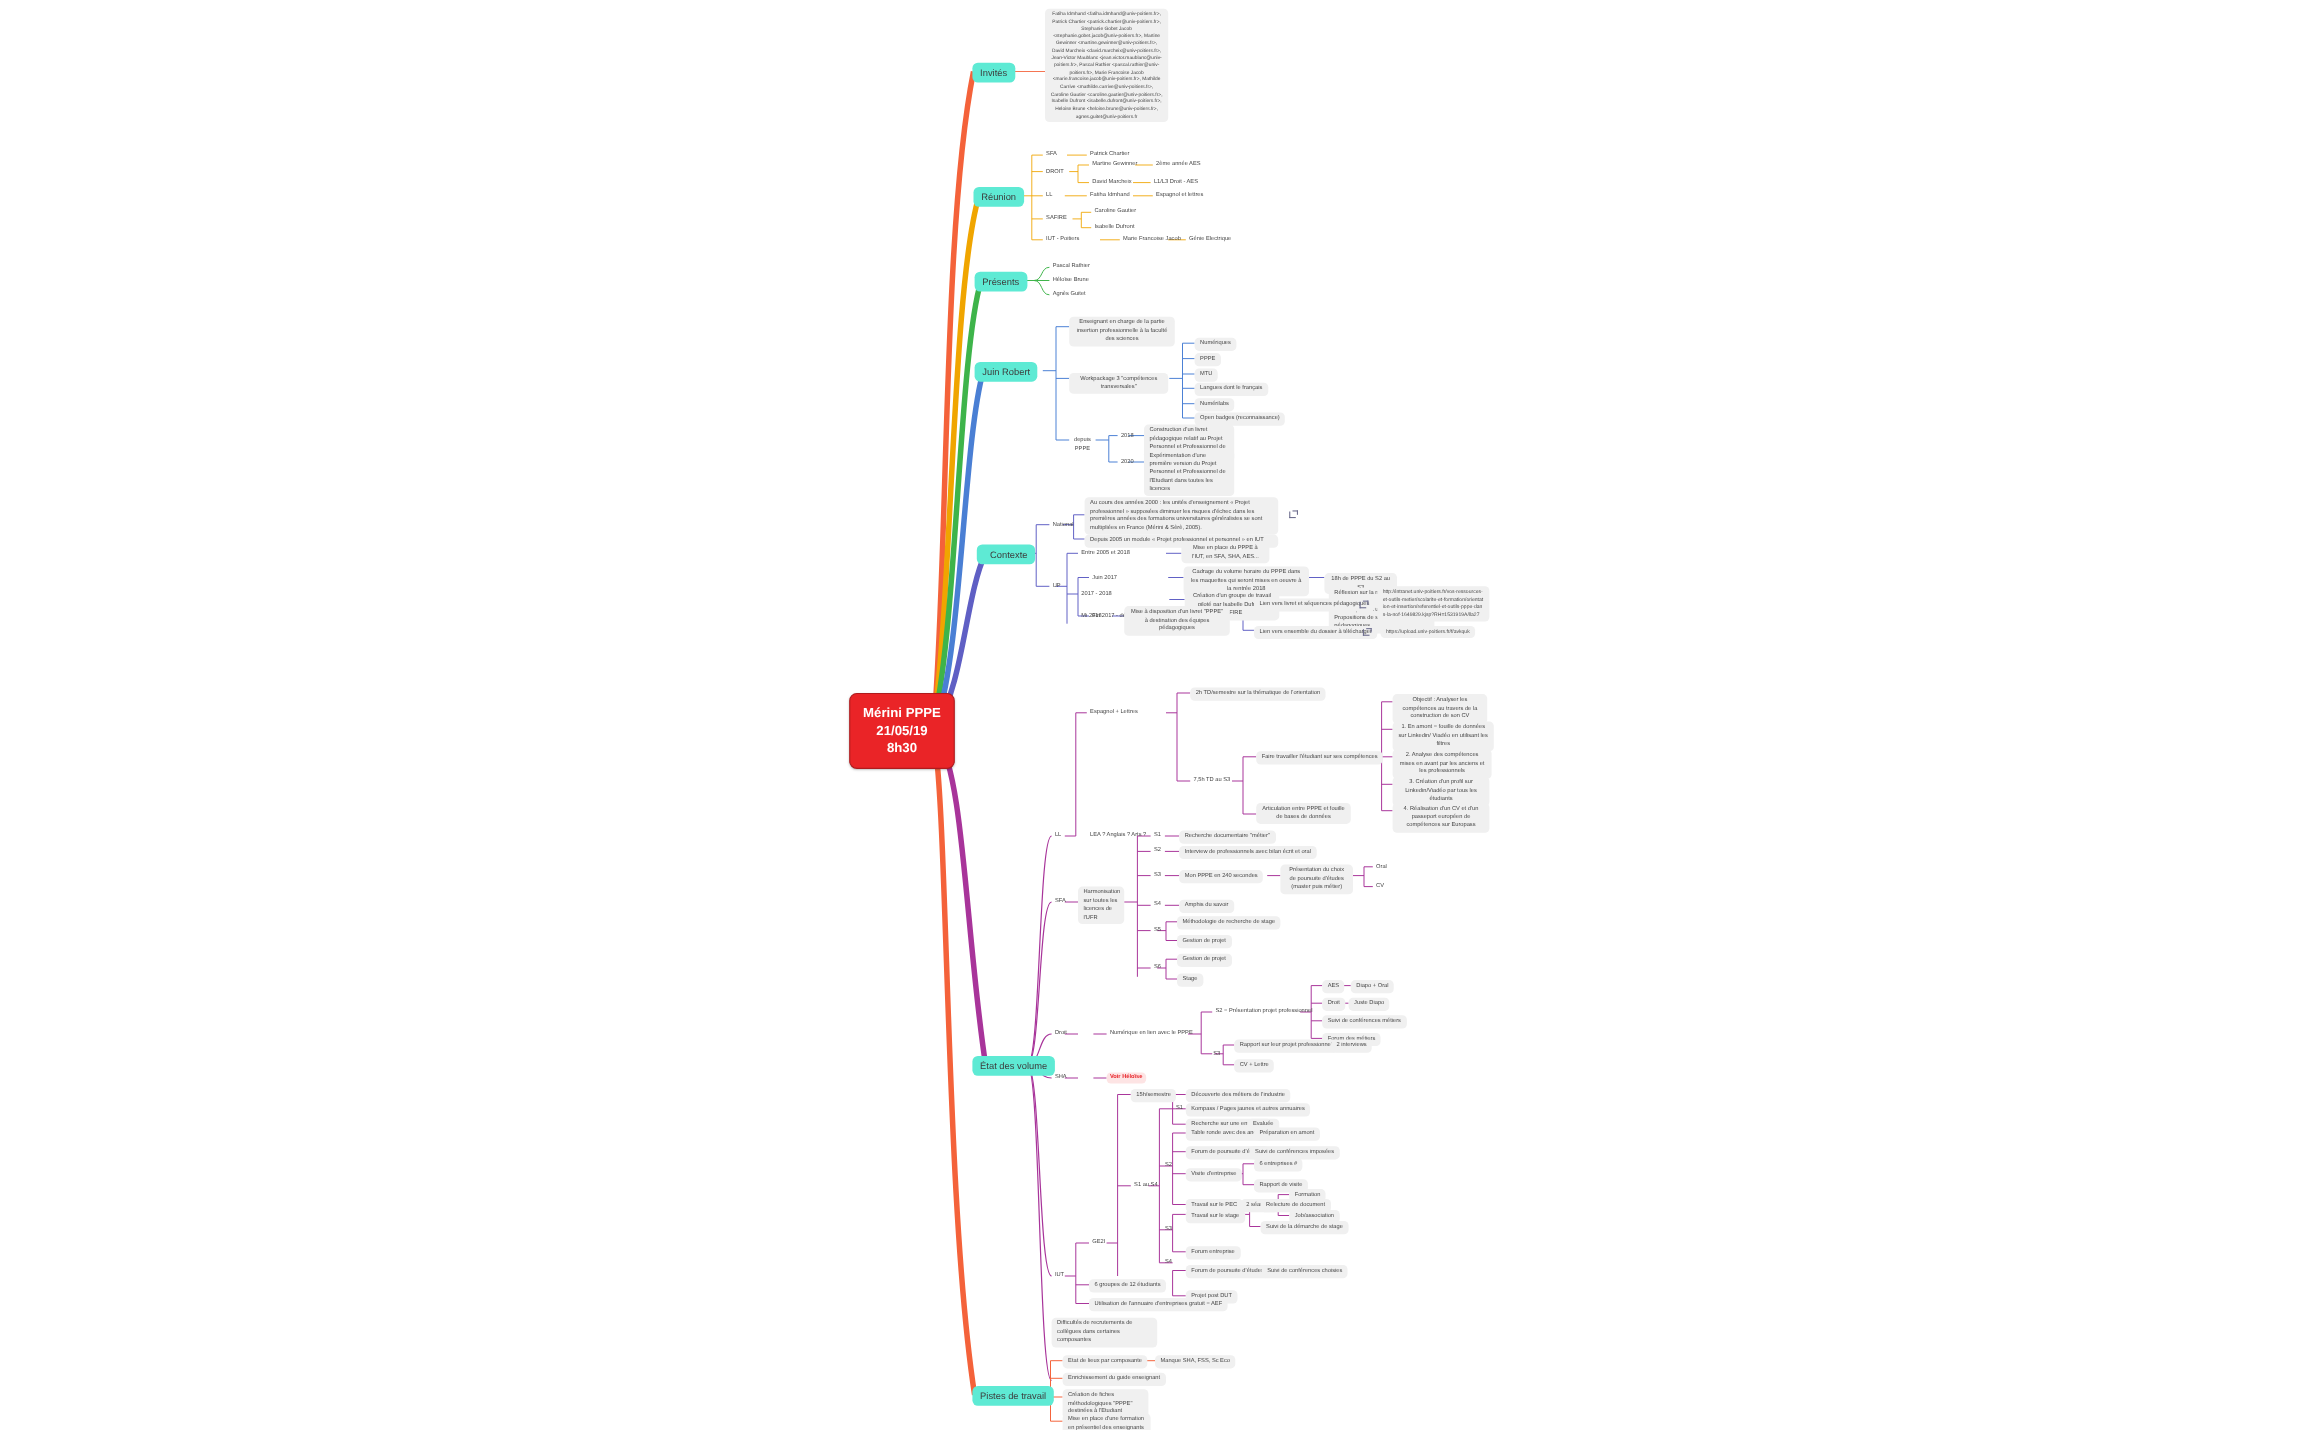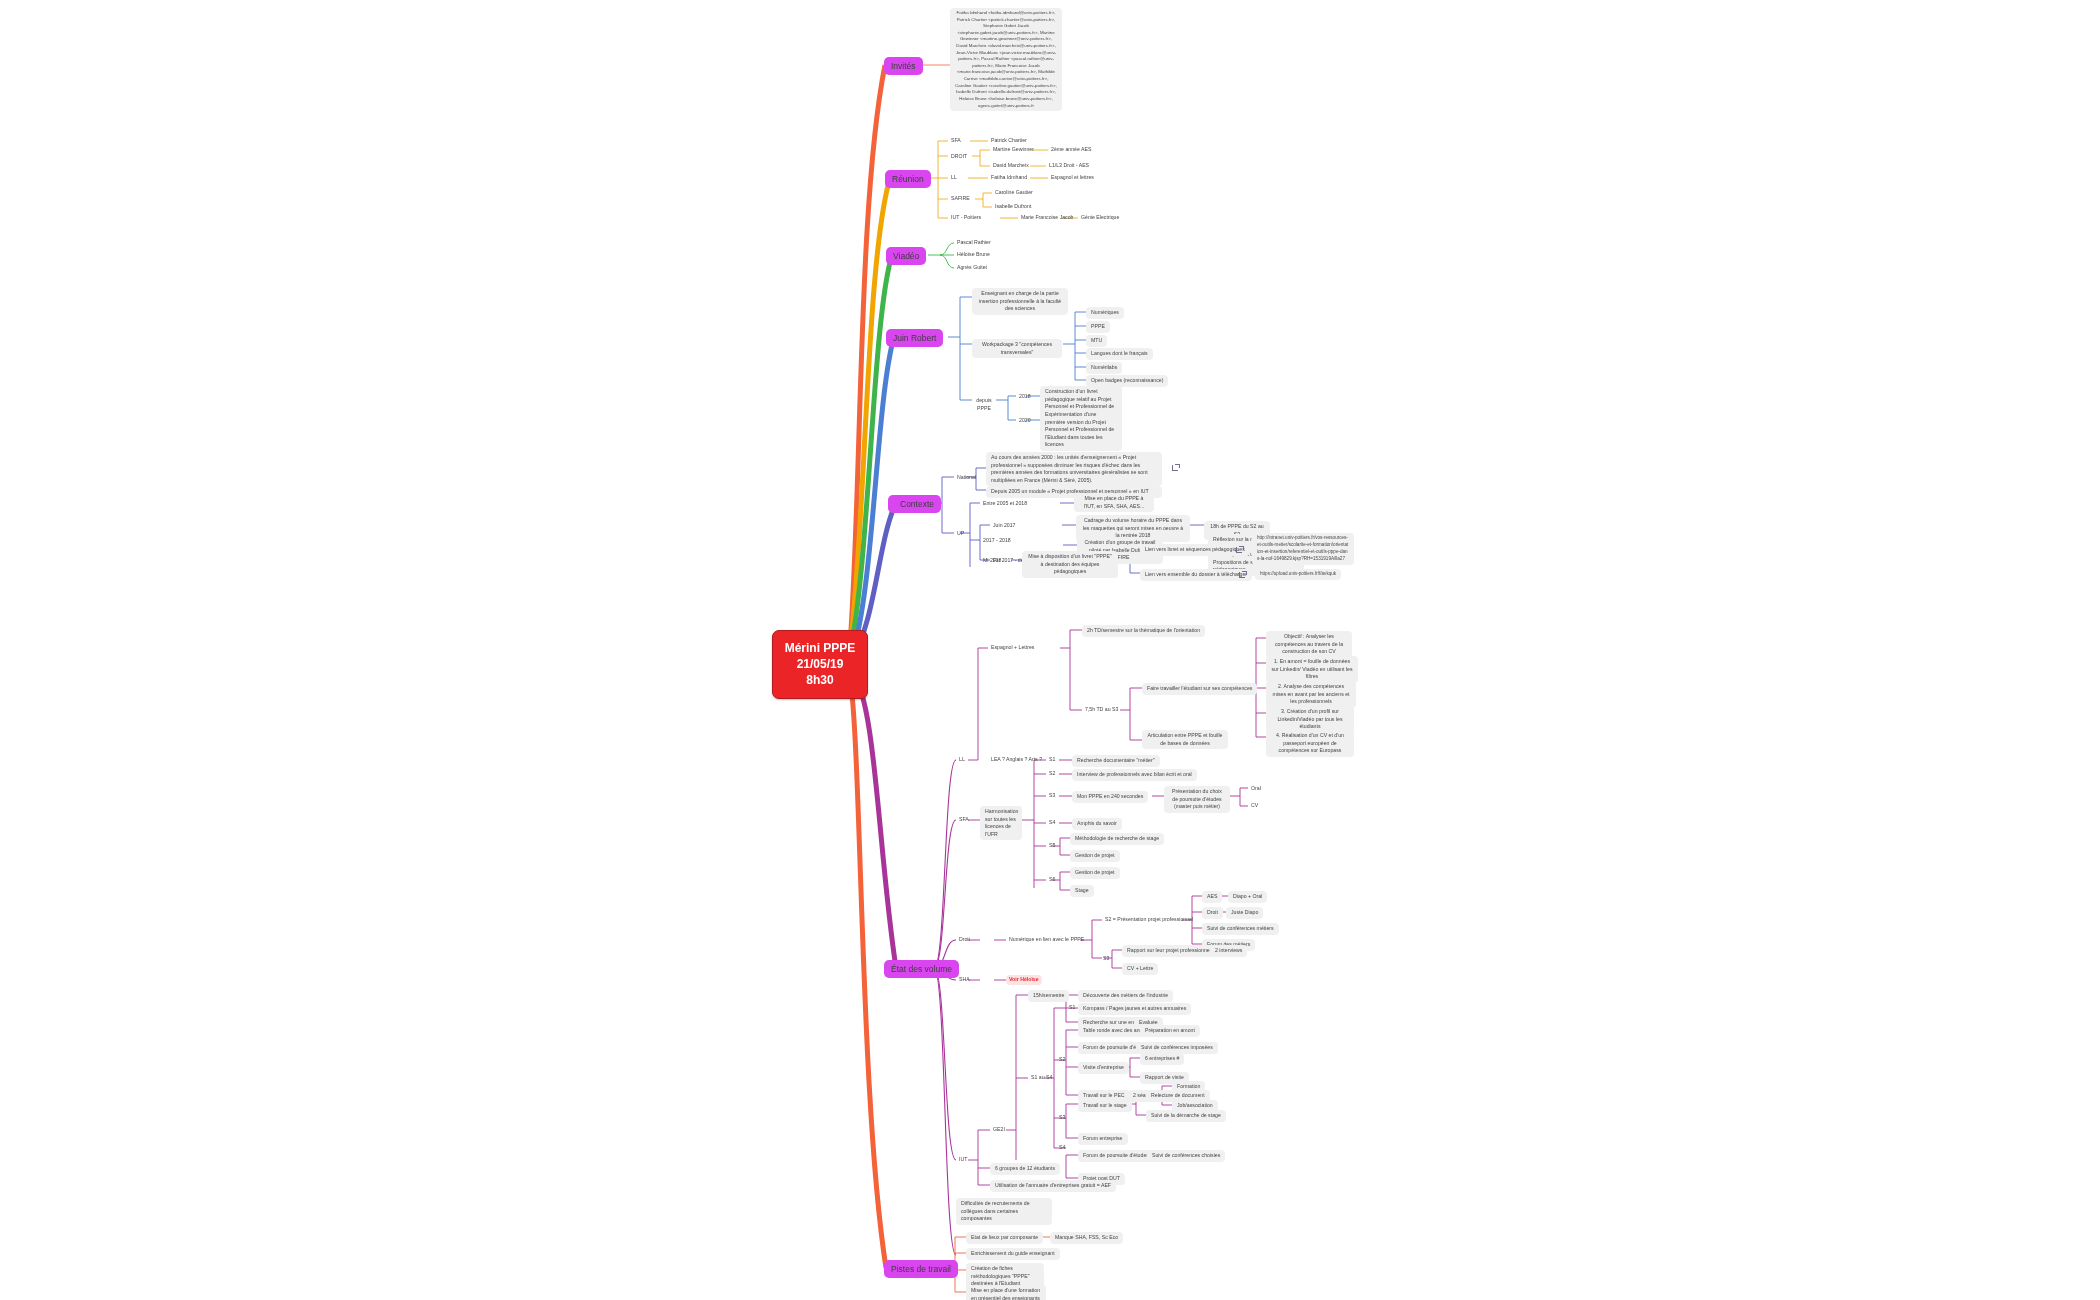--- a/index.html
+++ b/index.html
@@ -37,21 +37,21 @@
     font-size:12px;
     line-height:1.35;
     text-align:center;
     padding:9px 8px;
     box-shadow:0 1px 2px rgba(0,0,0,.25);
   }
 
   
   .topic{
     position:absolute;
-    background:#d946ef;
+    background:#5eead4;
     border-radius:5px;
     padding:4px 7px;
     font-size:8.5px;
     color:#3d3d3d;
     text-align:center;
     white-space:nowrap;
   }
 
   .hot{color:#e8262b;font-weight:bold;}
 
@@ -343,21 +343,21 @@
 <div class="node nobg" style="left:1048px;top:173px;">Espagnol et lettres</div>
 
 <div class="node nobg" style="left:948px;top:194px;">SAFIRE</div>
 <div class="node nobg" style="left:992px;top:188px;">Caroline Gautier</div>
 <div class="node nobg" style="left:992px;top:202px;">Isabelle Dufront</div>
 
 <div class="node nobg" style="left:948px;top:213px;">IUT - Poitiers</div>
 <div class="node nobg" style="left:1018px;top:213px;">Marie Francoise Jacob</div>
 <div class="node nobg" style="left:1078px;top:213px;">Génie Electrique</div>
 
-<div class="topic" style="left:886px;top:247px;">Viadéo</div>
+<div class="topic" style="left:886px;top:247px;">Présents</div>
 <div class="node nobg" style="left:954px;top:238px;">Pascal Rathier</div>
 <div class="node nobg" style="left:954px;top:250px;">Héloïse Brune</div>
 <div class="node nobg" style="left:954px;top:263px;">Agnès Guitet</div>
 
 <div class="topic" style="left:886px;top:329px;">Juin Robert</div>
 <div class="node ctr" style="left:972px;top:288px;width:96px;">Enseignant en charge de la partie insertion professionnelle à la faculté des sciences</div>
 <div class="node ctr" style="left:972px;top:339px;width:90px;">Workpackage 3 "compétences transversales"</div>
 <div class="node lft" style="left:1086px;top:307px;">Numériques</div>
 <div class="node lft" style="left:1086px;top:321px;">PPPE</div>
 <div class="node lft" style="left:1086px;top:335px;">MTU</div>

